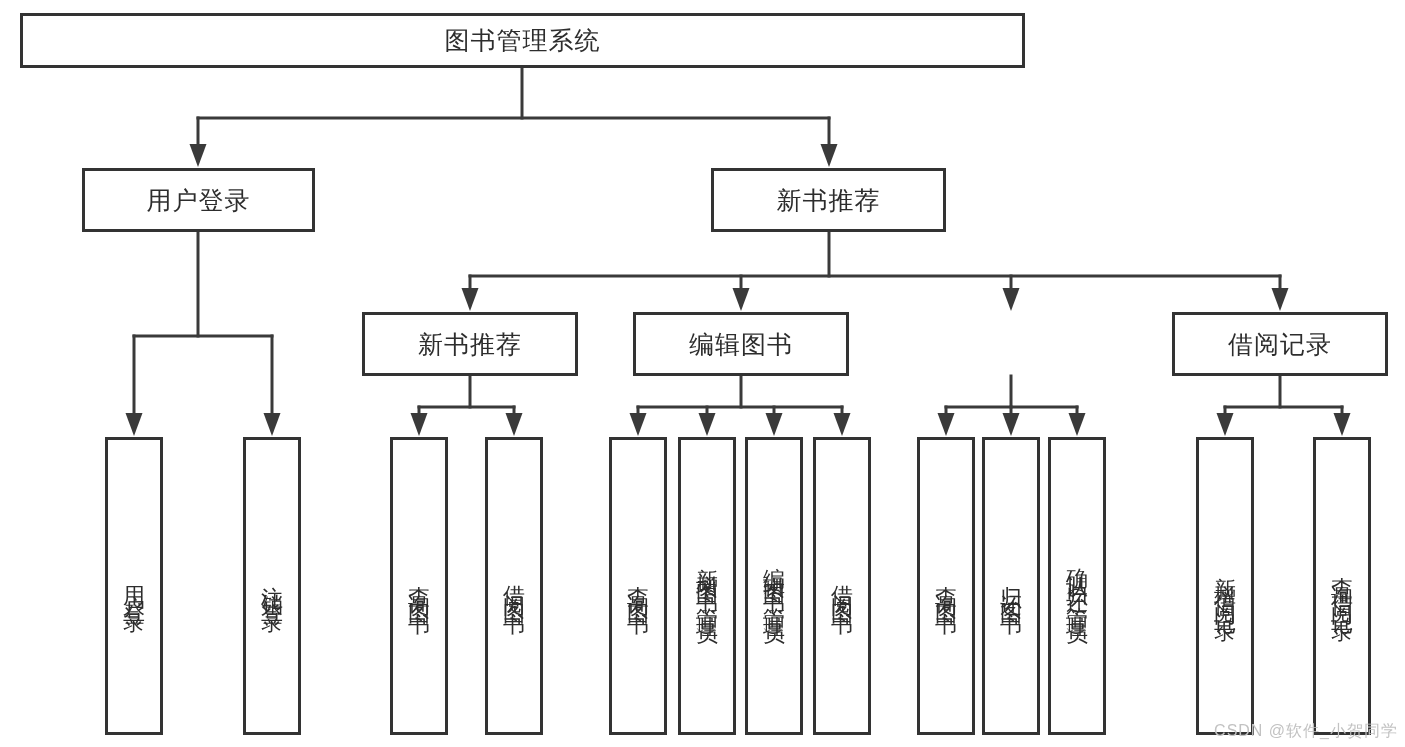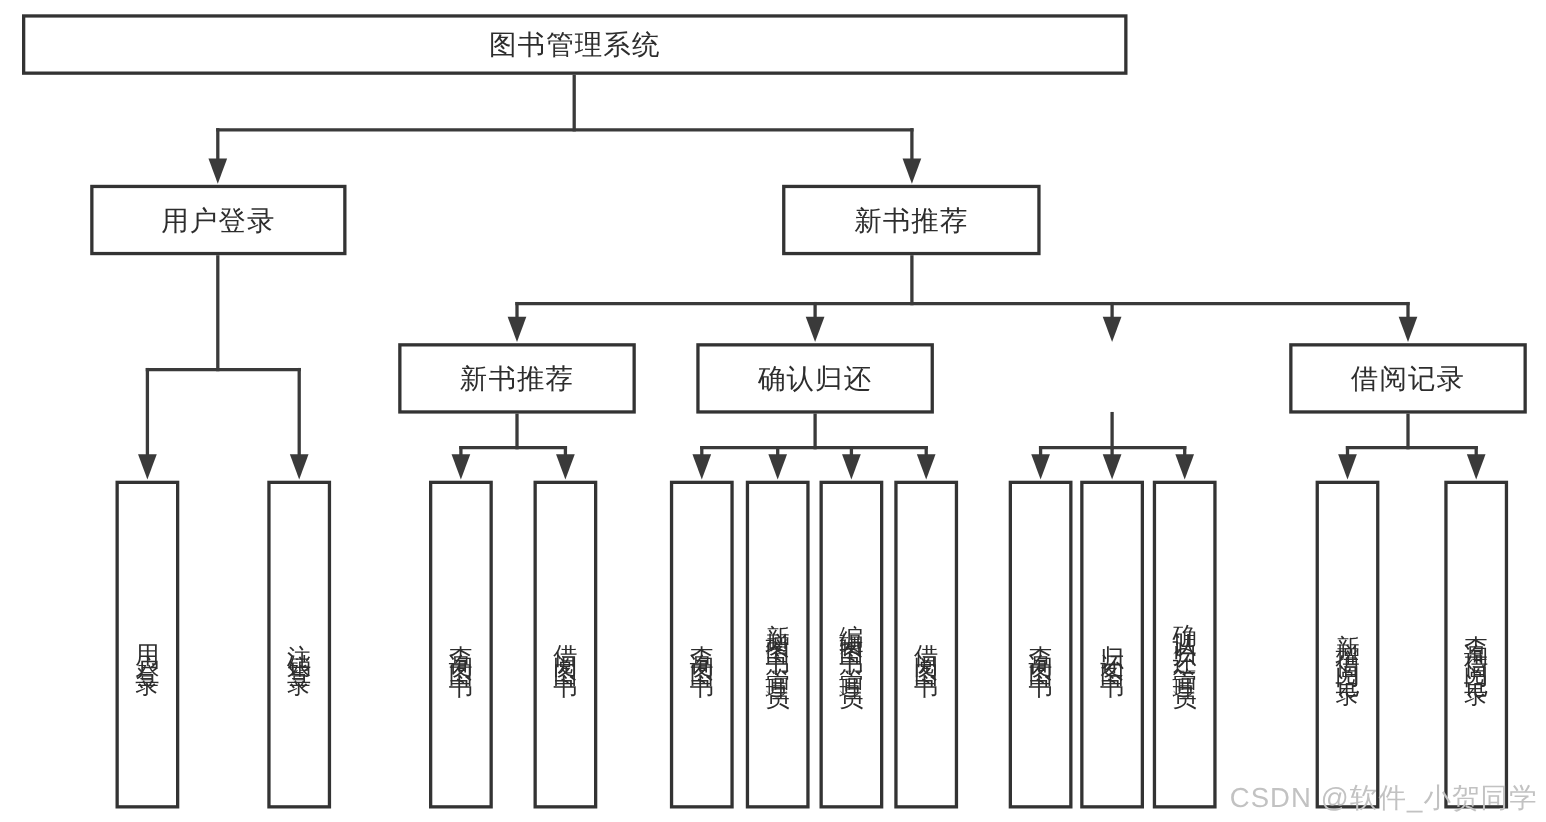--- a/index.html
+++ b/index.html
@@ -28,21 +28,21 @@
     font-size:22px;
     writing-mode:vertical-rl;
     text-orientation:mixed;
     letter-spacing:9px;
     line-height:1;
   }
   .vlong{letter-spacing:8px;}
   #watermark{
     position:absolute;
     right:7px;bottom:5px;
-    font-size:25px;
+    font-size:16px;
     color:#c2c2c2;
     letter-spacing:1px;
     z-index:10;
     white-space:nowrap;
   }
 </style>
 </head>
 <body>
 
 <div id="canvas">
@@ -122,21 +122,21 @@
       <polygon points="1333.5,413 1350.5,413 1342,436"></polygon>
     </g>
   </svg>
 
   <div class="box h" style="left:20px;top:13px;width:1005px;height:55px">图书管理系统</div>
 
   <div class="box h" style="left:82px;top:168px;width:233px;height:64px">用户登录</div>
   <div class="box h" style="left:711px;top:168px;width:235px;height:64px">新书推荐</div>
 
   <div class="box h" style="left:362px;top:312px;width:216px;height:64px">新书推荐</div>
-  <div class="box h" style="left:633px;top:312px;width:216px;height:64px">确认归还</div>
+  <div class="box h" style="left:633px;top:312px;width:216px;height:64px">编辑图书</div>
   <div class="box h" style="left:1172px;top:312px;width:216px;height:64px">借阅记录</div>
 
   <div class="box v" style="left:105px;top:437px;width:58px;height:298px">用户登录</div>
   <div class="box v" style="left:243px;top:437px;width:58px;height:298px">注销登录</div>
 
   <div class="box v" style="left:390px;top:437px;width:58px;height:298px">查询图书</div>
   <div class="box v" style="left:485px;top:437px;width:58px;height:298px">借阅图书</div>
 
   <div class="box v" style="left:609px;top:437px;width:58px;height:298px">查询图书</div>
   <div class="box v vlong" style="left:678px;top:437px;width:58px;height:298px">新增图书（管理员）</div>

